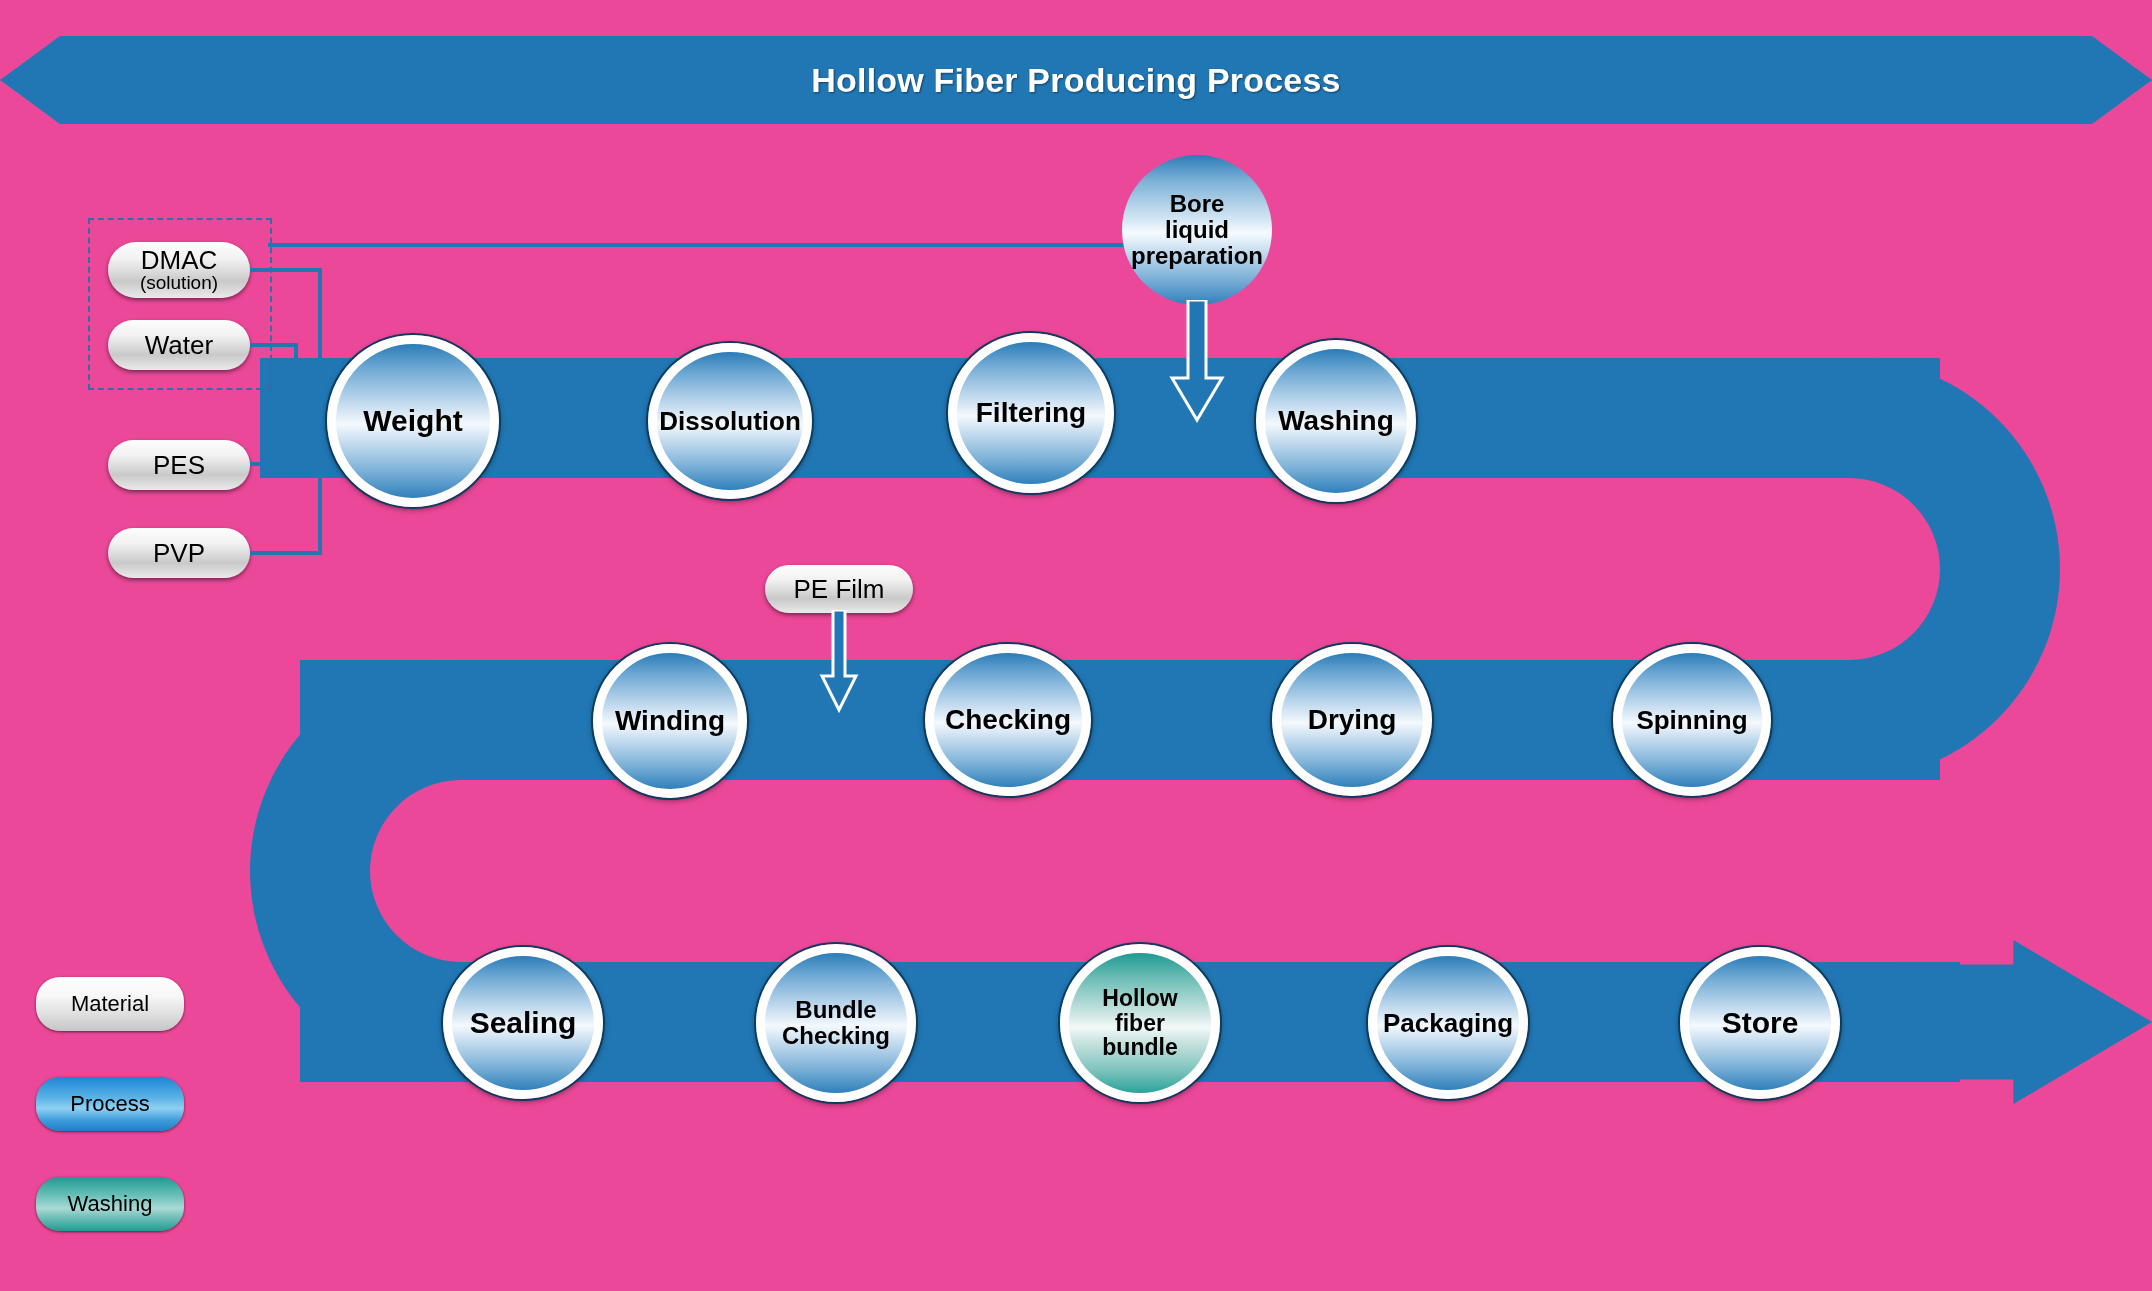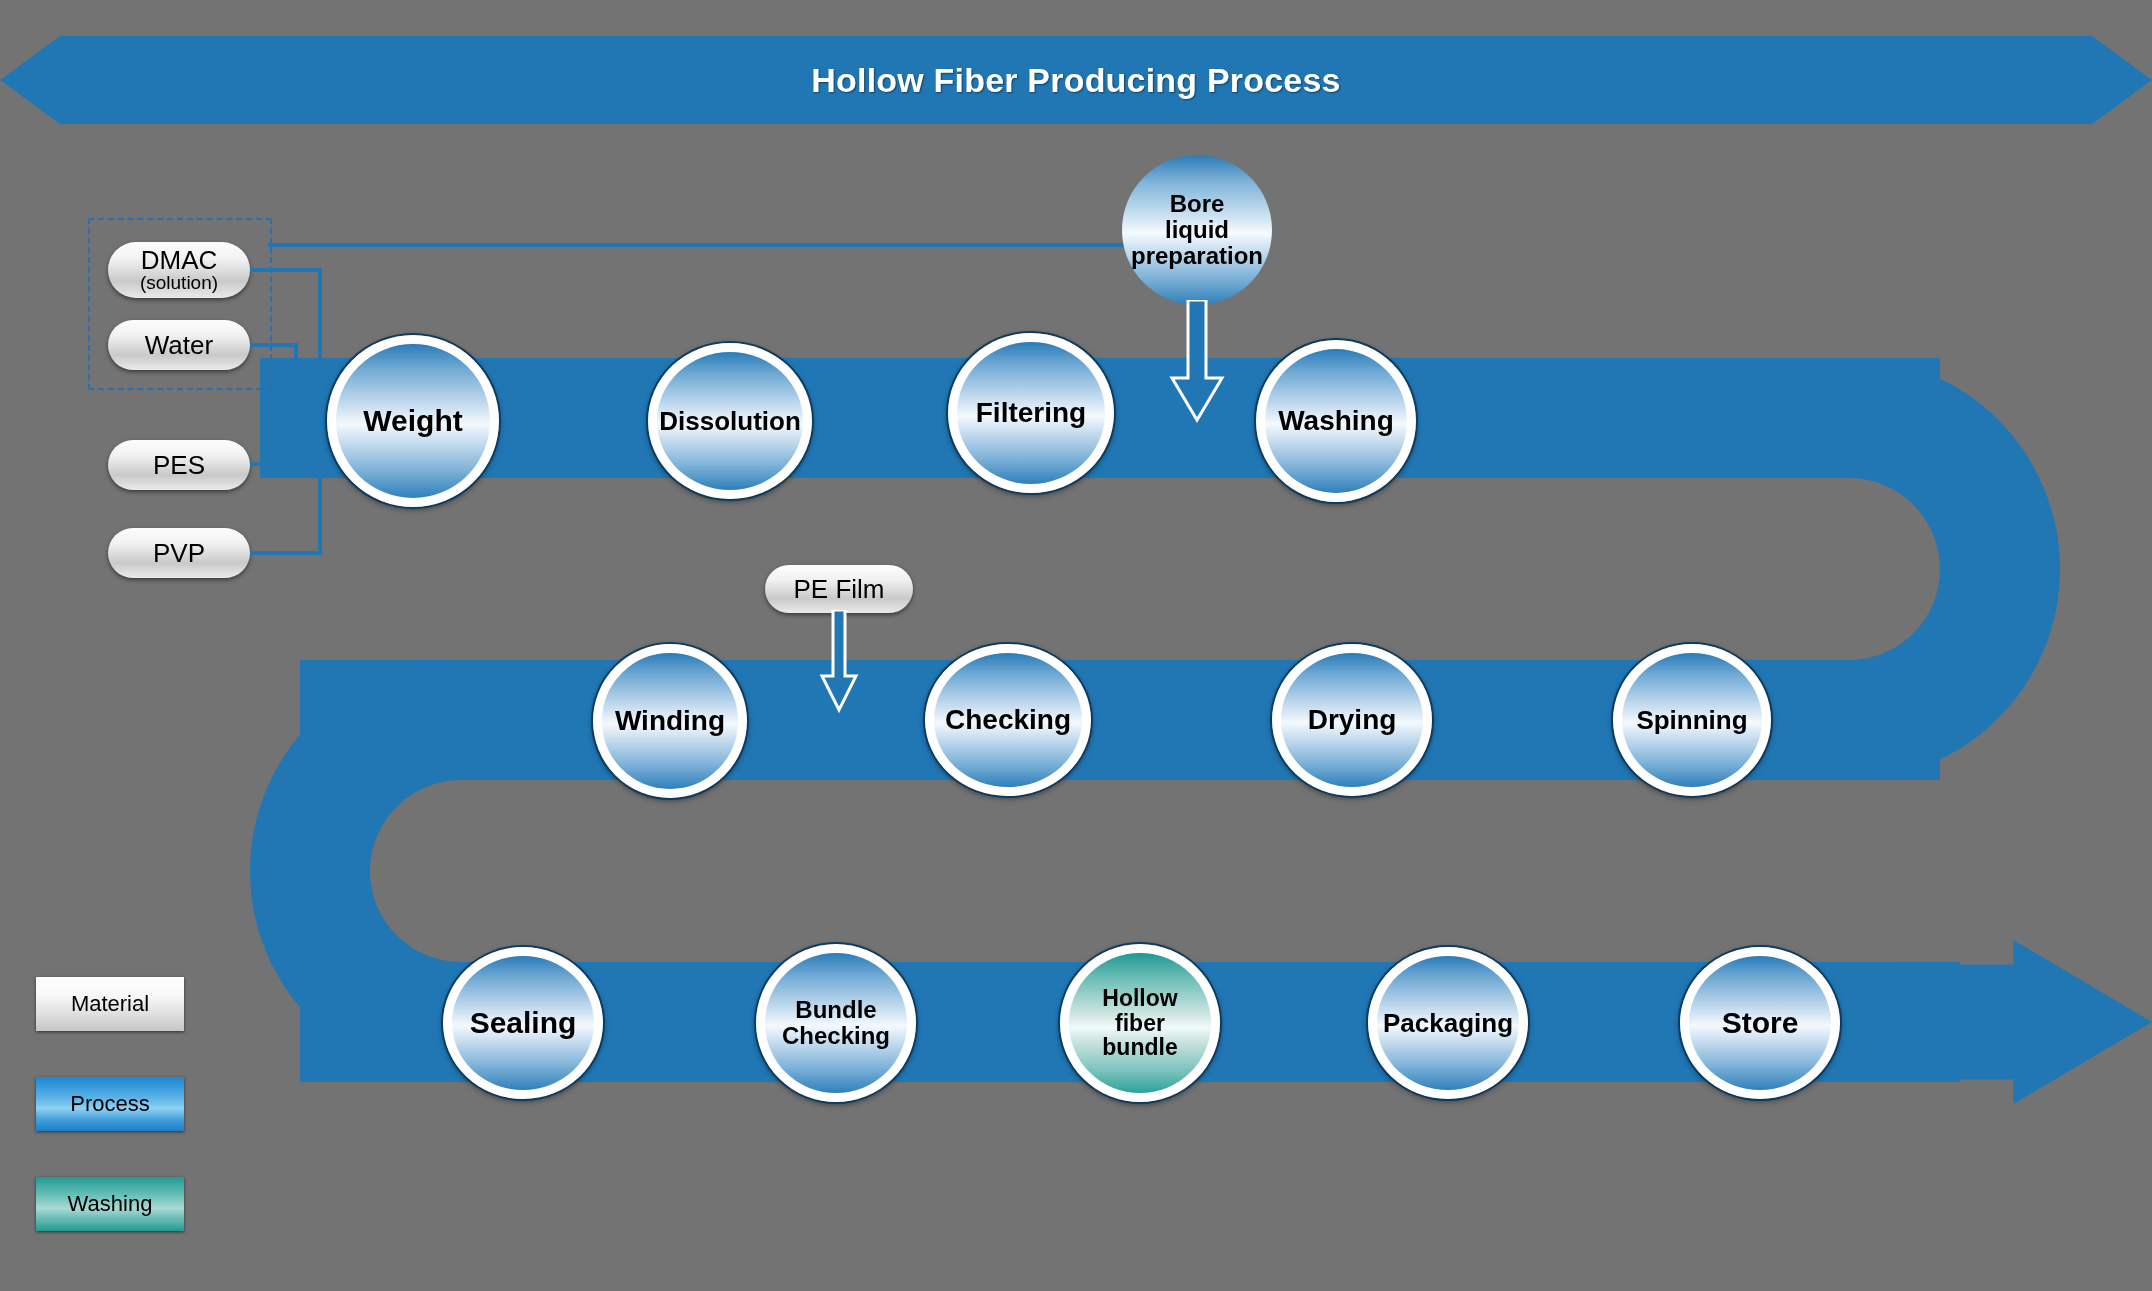--- a/index.html
+++ b/index.html
@@ -1,17 +1,17 @@
 <!DOCTYPE html>
 <html><head>
 <meta charset="utf-8">
 <style>
   html,body{margin:0;padding:0;background:#000;}
   body{width:2152px;height:1291px;overflow:hidden;font-family:"Liberation Sans",sans-serif;}
-  #stage{position:relative;width:2152px;height:1291px;background:#737373;}
+  #stage{position:relative;width:2152px;height:1291px;background:#ec4899;}
 
   
   #title-banner{
     position:absolute;left:0;top:36px;width:2152px;height:88px;
     background:#2077b4;
     clip-path:polygon(0 50%, 60px 0, 2092px 0, 2152px 50%, 2092px 100%, 60px 100%);
     display:flex;align-items:center;justify-content:center;
   }
   #title-banner .t{
     color:#ffffff;font-size:34px;font-weight:bold;letter-spacing:.2px;
@@ -106,20 +106,21 @@
 
   
   .dnarrow{position:absolute;}
 
   
   .legend-item{
     position:absolute;width:148px;height:54px;
     display:flex;align-items:center;justify-content:center;
     color:#000;font-size:22px;box-sizing:border-box;
     box-shadow:0 1px 3px rgba(0,0,0,.6);
+    border-radius:24px;
   }
   .lg-material{background:linear-gradient(to bottom,#ffffff 0%,#f7f7f7 35%,#dedede 70%,#c6c6c6 100%);}
   .lg-process{background:linear-gradient(to bottom,#1c86d4 0%,#59b2e6 38%,#8fd0f2 58%,#3f9ddb 80%,#1c7fc8 100%);}
   .lg-product{background:linear-gradient(to bottom,#1f9a92 0%,#6bc1b9 35%,#a9d9d4 58%,#5fb8b0 80%,#239a90 100%);}
 </style>
 </head>
 <body>
 
 <div id="stage">
 

